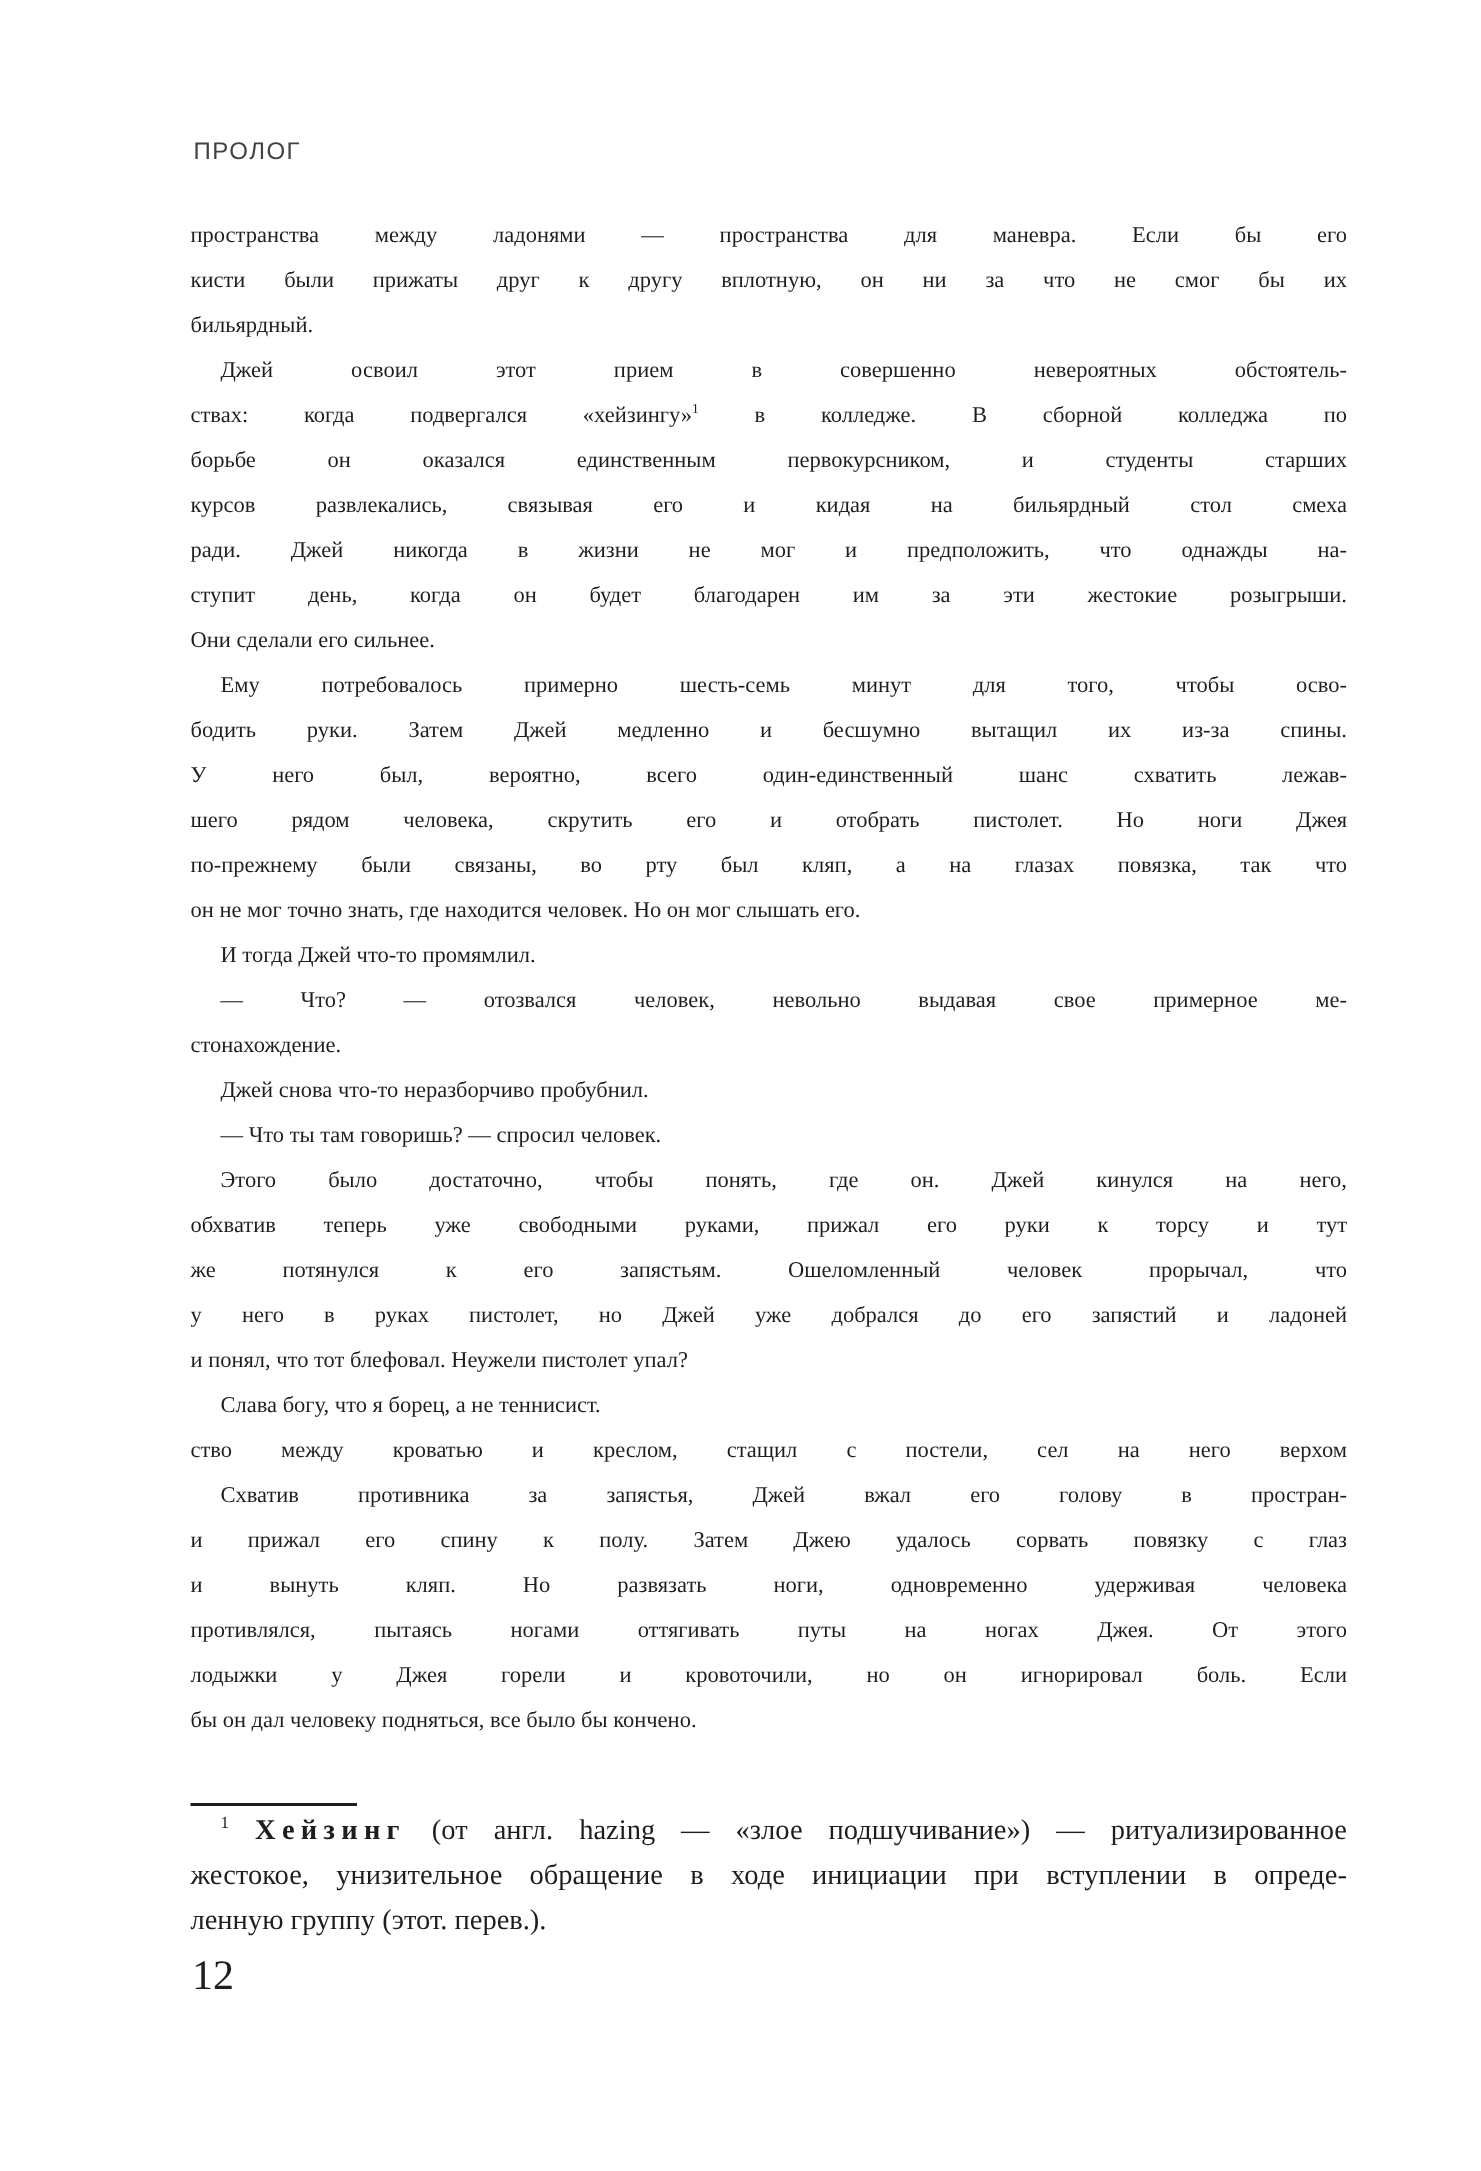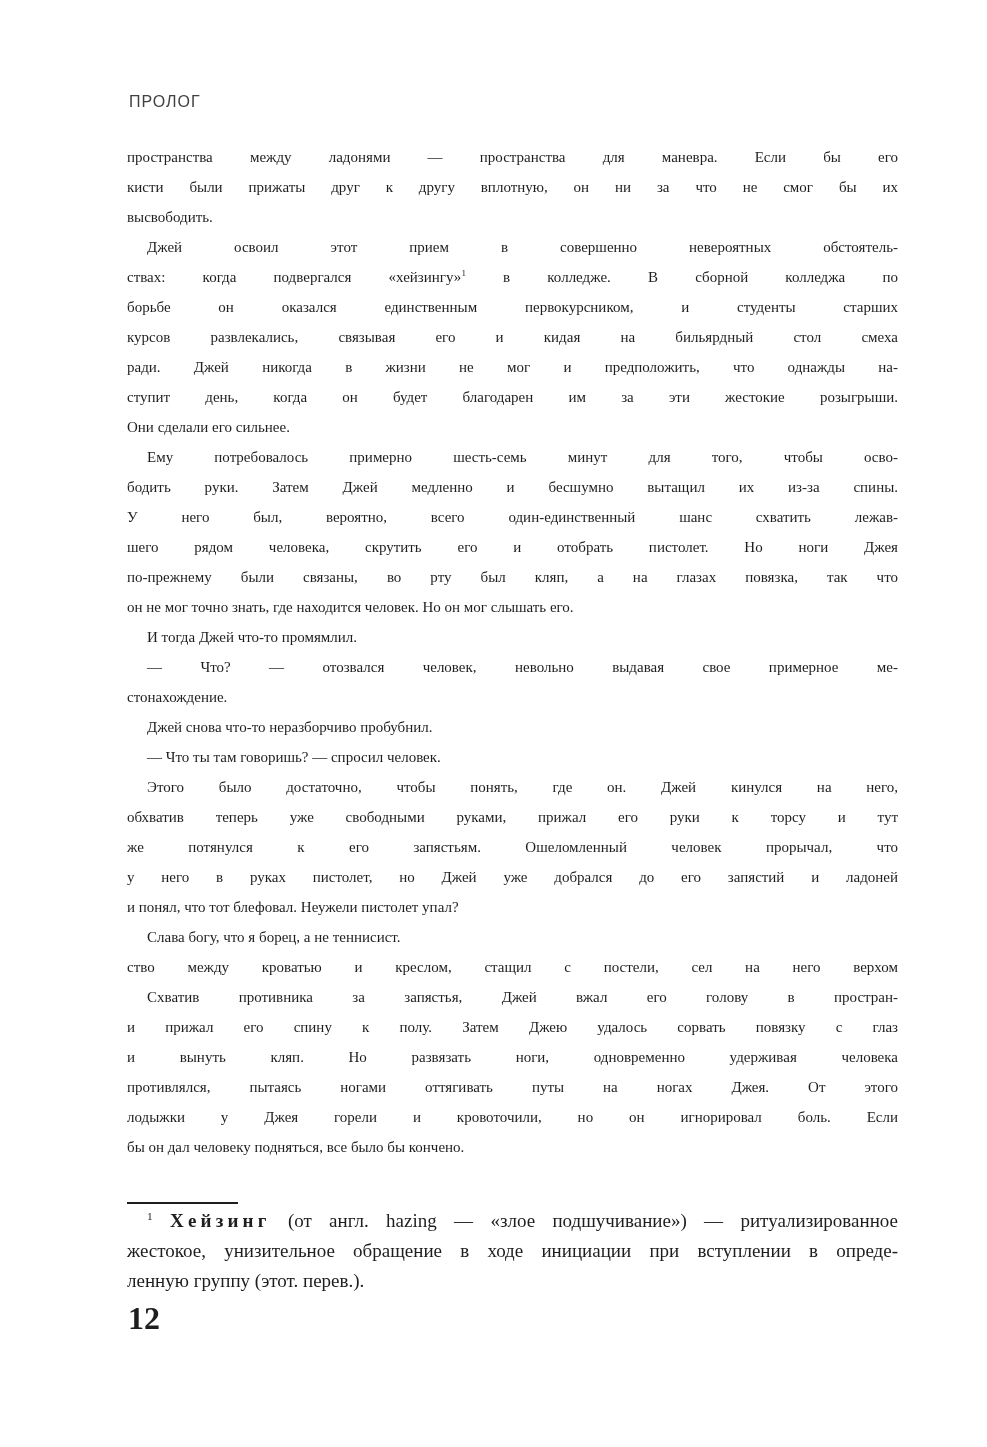--- a/index.html
+++ b/index.html
@@ -71,36 +71,35 @@
     left: 127px;
     top: 1202px;
     width: 111px;
     height: 2px;
     background: var(--rule-color, #1e1e1e);
   }
   .page-number {
     position: absolute;
     left: 128px;
     top: 1303px;
-    font-size: 32px;
+    font-size: 28px;
     line-height: 30px;
     color: var(--text-color, #1e1e1e);
-    font-weight: bold;
   }
 </style>
 </head>
 <body>
 
 <div class="page">
   <div class="running-header">ПРОЛОГ</div>
 
   <div class="body-text">
       <div class="line"><span>пространства между ладонями — пространства для маневра. Если бы его</span></div>
       <div class="line"><span>кисти были прижаты друг к другу вплотную, он ни за что не смог бы их</span></div>
-      <div class="line last"><span>высвободить.</span></div>
+      <div class="line last"><span>бильярдный.</span></div>
       <div class="line indent"><span>Джей освоил этот прием в совершенно невероятных обстоятель-</span></div>
       <div class="line"><span>ствах: когда подвергался «хейзингу»</span><span class="sup">1</span><span> в колледже. В сборной колледжа по</span></div>
       <div class="line"><span>борьбе он оказался единственным первокурсником, и студенты старших</span></div>
       <div class="line"><span>курсов развлекались, связывая его и кидая на бильярдный стол смеха</span></div>
       <div class="line"><span>ради. Джей никогда в жизни не мог и предположить, что однажды на-</span></div>
       <div class="line"><span>ступит день, когда он будет благодарен им за эти жестокие розыгрыши.</span></div>
       <div class="line last"><span>Они сделали его сильнее.</span></div>
       <div class="line indent"><span>Ему потребовалось примерно шесть-семь минут для того, чтобы осво-</span></div>
       <div class="line"><span>бодить руки. Затем Джей медленно и бесшумно вытащил их из-за спины.</span></div>
       <div class="line"><span>У него был, вероятно, всего один-единственный шанс схватить лежав-</span></div>

